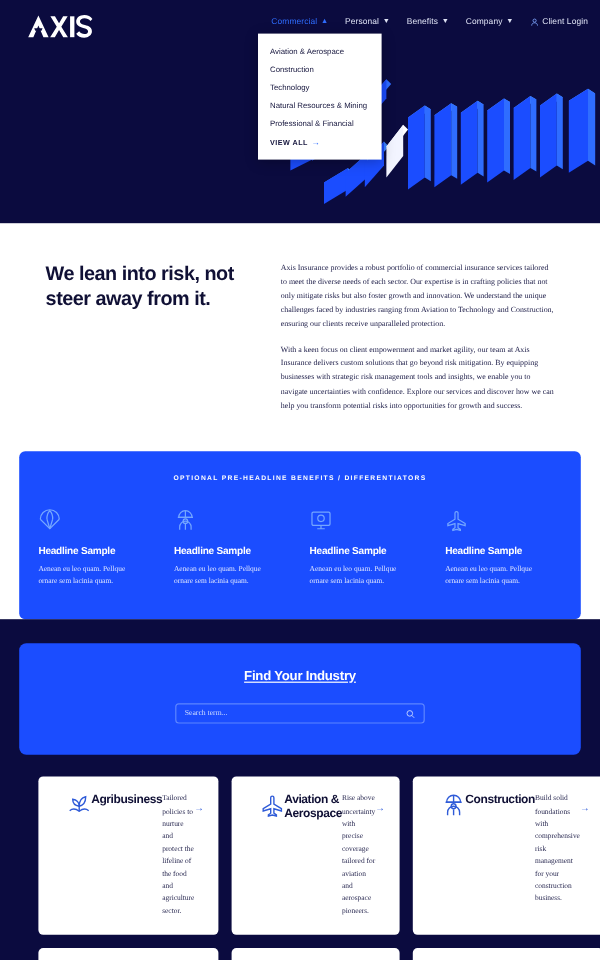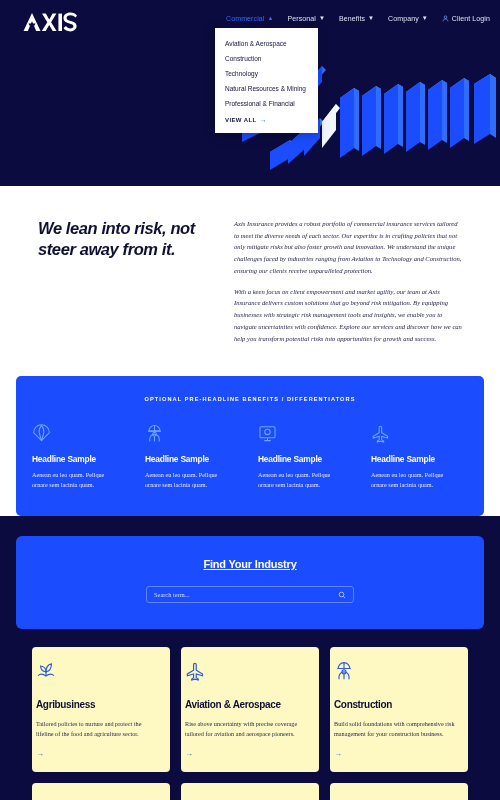--- a/index.html
+++ b/index.html
@@ -55,21 +55,21 @@
     letter-spacing: .4px; padding-top: 5px;
     display: flex; align-items: center; gap: 3px; cursor: pointer;
   }
   .dd-all .arw { color: #2f6dff; font-size: 7px; }
 
   .dominoes { position: absolute; right: -4px; top: 40px; width: 270px; height: 146px; z-index: 2; }
 
   
   .risk {
     background: #fff; padding: 32px 38px 0 38px;
-    display: flex; gap: 26px; height: 190px; font-style: italic;
+    display: flex; gap: 26px; height: 190px;
   }
   .risk-h {
     width: 170px; flex: none;
     font-size: 16.5px; font-weight: 700; color: #101035;
     line-height: 1.28; letter-spacing: -0.4px;
   }
   .risk-body { flex: 1; font-family: "Liberation Serif", serif; }
   .risk-body p {
     font-size: 6.6px; line-height: 1.78; color: #23234d;
   }
@@ -120,23 +120,23 @@
   }
   .search-box input::placeholder { color: #cfdcff; }
   .search-ico { width: 8px; height: 8px; color: #cfdcff; }
 
   .cards {
     padding: 18px 16px 0 16px;
     display: grid; grid-template-columns: repeat(3, 1fr);
     gap: 11px;
   }
   .card {
-    background: #fef9c3; border-radius: 4px;
-    padding: 14px 12px 14px 4px; min-height: 125px;
-    display: flex; flex-direction: column;
+    background: #ffffff; border-radius: 4px;
+    padding: 14px 12px 14px 24px; min-height: 125px;
+    display: flex; flex-direction: row;
   }
   .cicon { height: 22px; margin-bottom: 16px; color: #2f5bd8; }
   .cicon svg { display: block; }
   .ctitle {
     font-size: 10px; font-weight: 700; color: #101035;
     letter-spacing: -0.35px; margin-bottom: 8px; line-height: 1.15;
   }
   .ctext {
     font-family: "Liberation Serif", serif;
     font-size: 6.2px; line-height: 1.68; color: #2a2a52; flex: 1;

